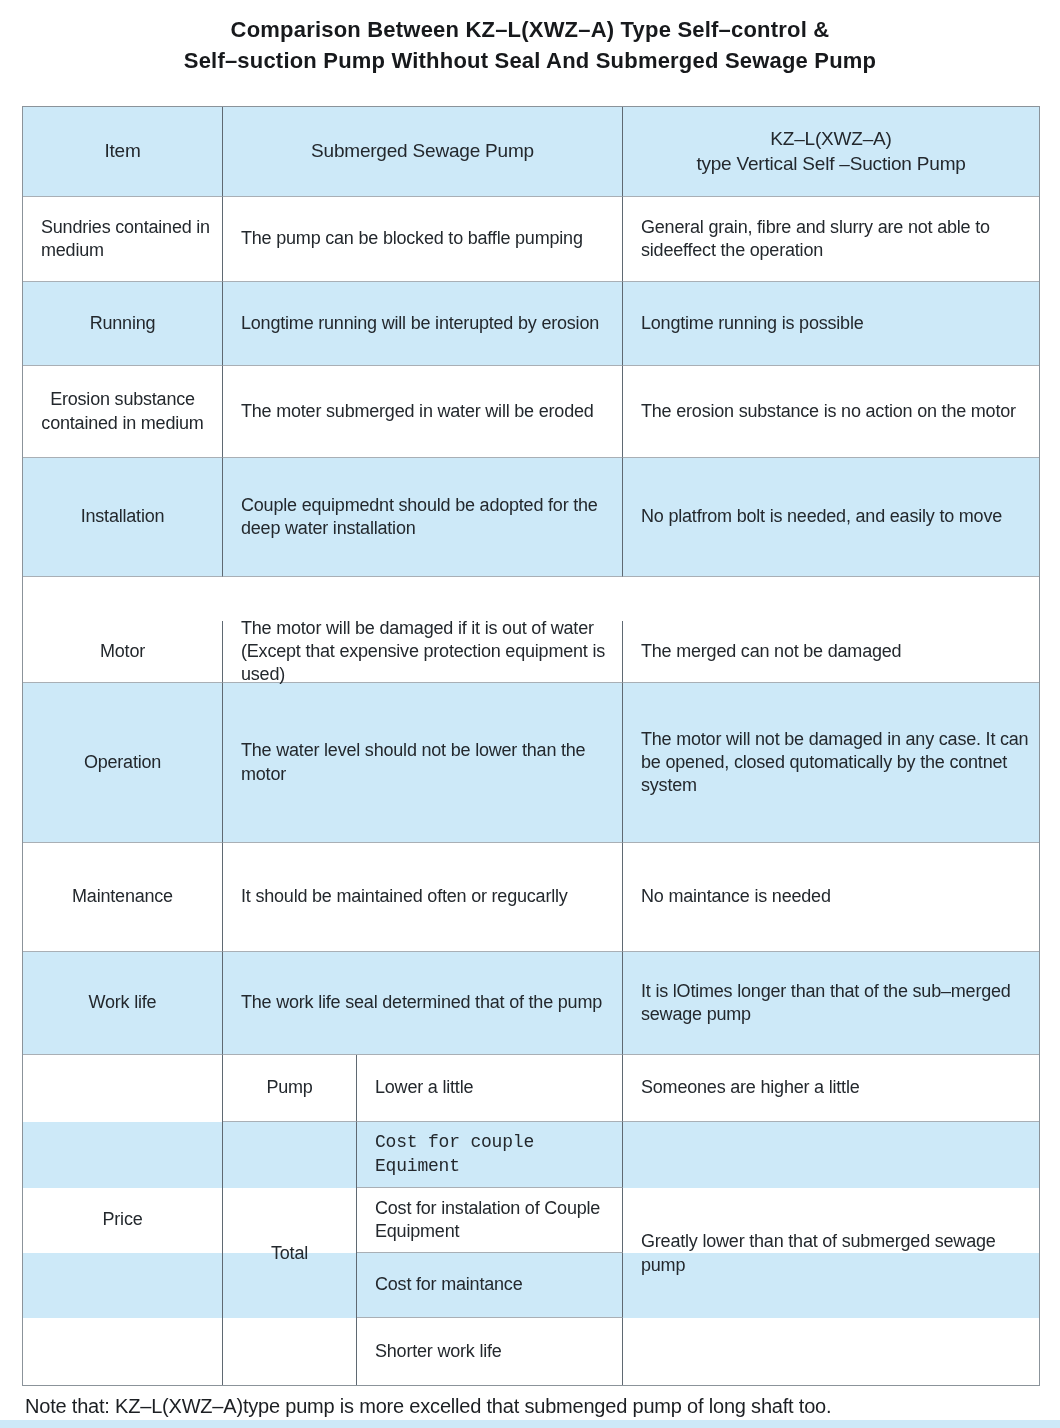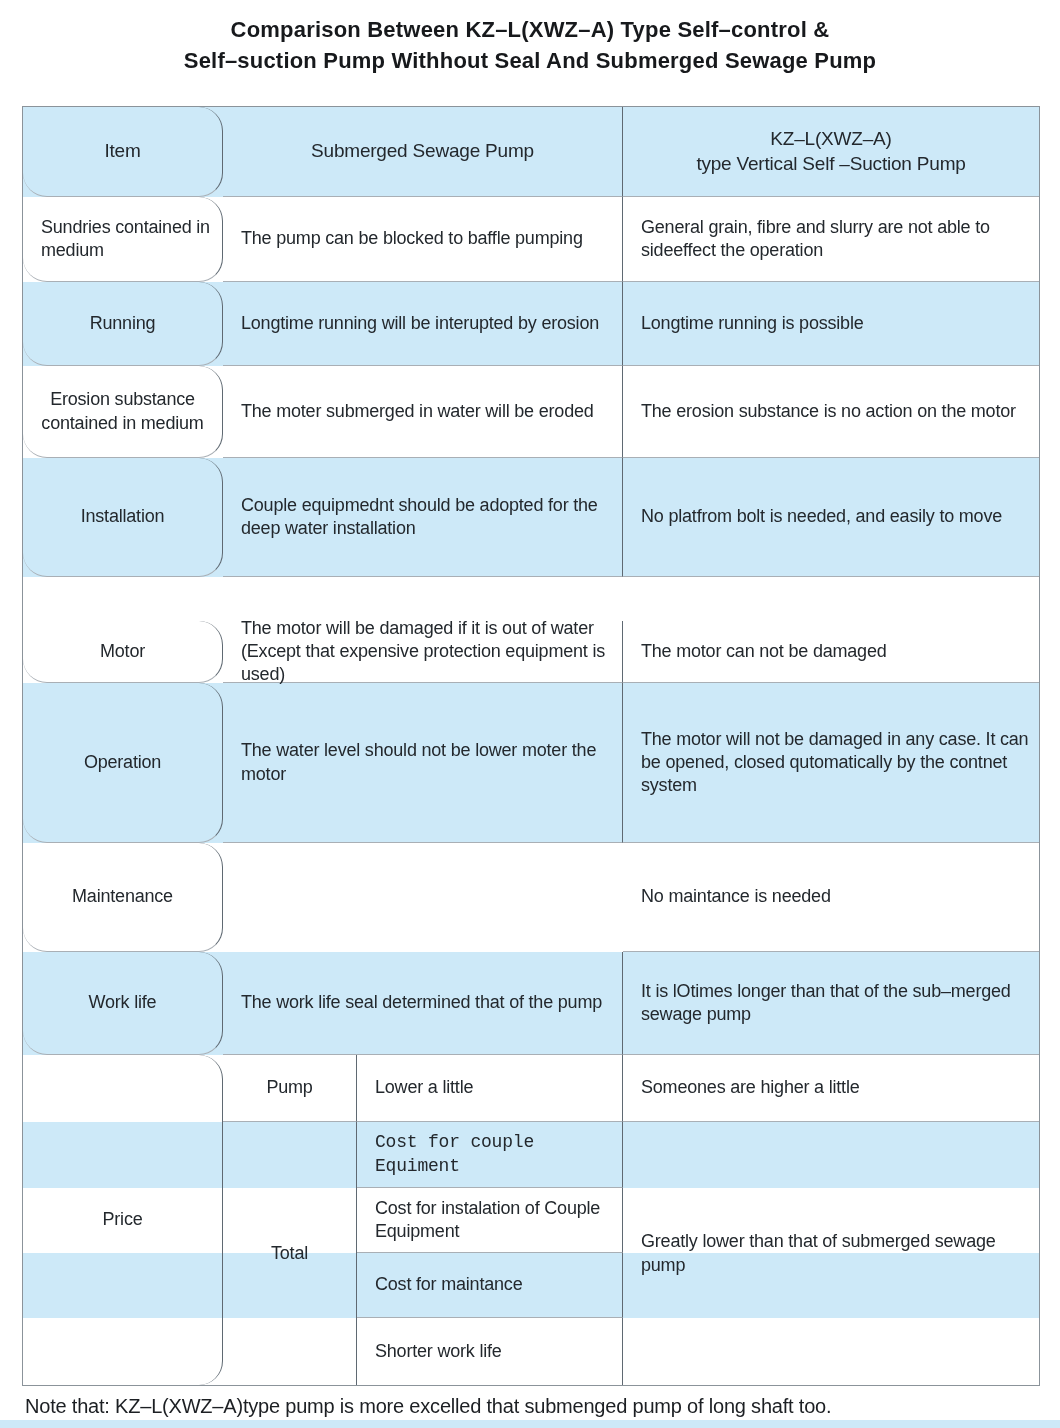--- a/index.html
+++ b/index.html
@@ -42,21 +42,21 @@
     padding:6px 10px 6px 18px;
     font-size:18px;
     line-height:1.28;
     letter-spacing:-0.2px;
   }
   .center{justify-content:center;text-align:center;padding:6px 8px;}
   .head{font-size:19px;}
   .head span{display:block;}
   .noR{border-right:none;}
   .noB{border-bottom:none;}
-  .c1{grid-column:1;border-radius:24px;}
+  .c1{grid-column:1;}
   .c23{grid-column:2/4;}
   .c2{grid-column:2;}
   .c3{grid-column:3;}
   .c4{grid-column:4;}
   .r1{grid-row:1;}.r2{grid-row:2;}.r3{grid-row:3;}.r4{grid-row:4;}.r5{grid-row:5;}
   .r6{grid-row:6;margin-top:44px;}.r7{grid-row:7;}.r8{grid-row:8;}.r9{grid-row:9;}.r10{grid-row:10;}
   .r11{grid-row:11;font-family:Liberation Mono, monospace;}.r12{grid-row:12;}.r13{grid-row:13;}.r14{grid-row:14;}
   .span-price{grid-row:10/15;}
   .span-merge{grid-row:11/15;}
   .note{
@@ -117,27 +117,28 @@
     <div class="cell center r4 c1">Erosion substance contained in medium</div>
     <div class="cell r4 c23">The moter submerged in water will be eroded</div>
     <div class="cell r4 c4 noR">The erosion substance is no action on the motor</div>
 
     <div class="cell center r5 c1">Installation</div>
     <div class="cell r5 c23">Couple equipmednt should be adopted for the deep water installation</div>
     <div class="cell r5 c4 noR">No platfrom bolt is needed, and easily to move</div>
 
     <div class="cell center r6 c1">Motor</div>
     <div class="cell r6 c23">The motor will be damaged if it is out of water (Except that expensive protection equipment is used)</div>
-    <div class="cell r6 c4 noR">The motor can not be damaged</div>
+    <div class="cell r6 c4 noR">The merged can not be damaged</div>
 
     <div class="cell center r7 c1">Operation</div>
-    <div class="cell r7 c23">The water level should not be lower moter the motor</div>
+    <div class="cell r7 c23">The water level should not be lower than the motor</div>
     <div class="cell r7 c4 noR">The motor will not be damaged in any case. It can be opened, closed qutomatically by the contnet system</div>
 
     <div class="cell center r8 c1">Maintenance</div>
+    <div class="cell r8 c23">It should be maintained often or regucarlly</div>
     <div class="cell r8 c4 noR">No maintance is needed</div>
 
     <div class="cell center r9 c1">Work life</div>
     <div class="cell r9 c23">The work life seal determined that of the pump</div>
     <div class="cell r9 c4 noR">It is lOtimes longer than that of the sub–merged sewage pump</div>
 
     <div class="cell center span-price c1 noB">Price</div>
 
     <div class="cell center r10 c2">Pump</div>
     <div class="cell r10 c3">Lower a little</div>

